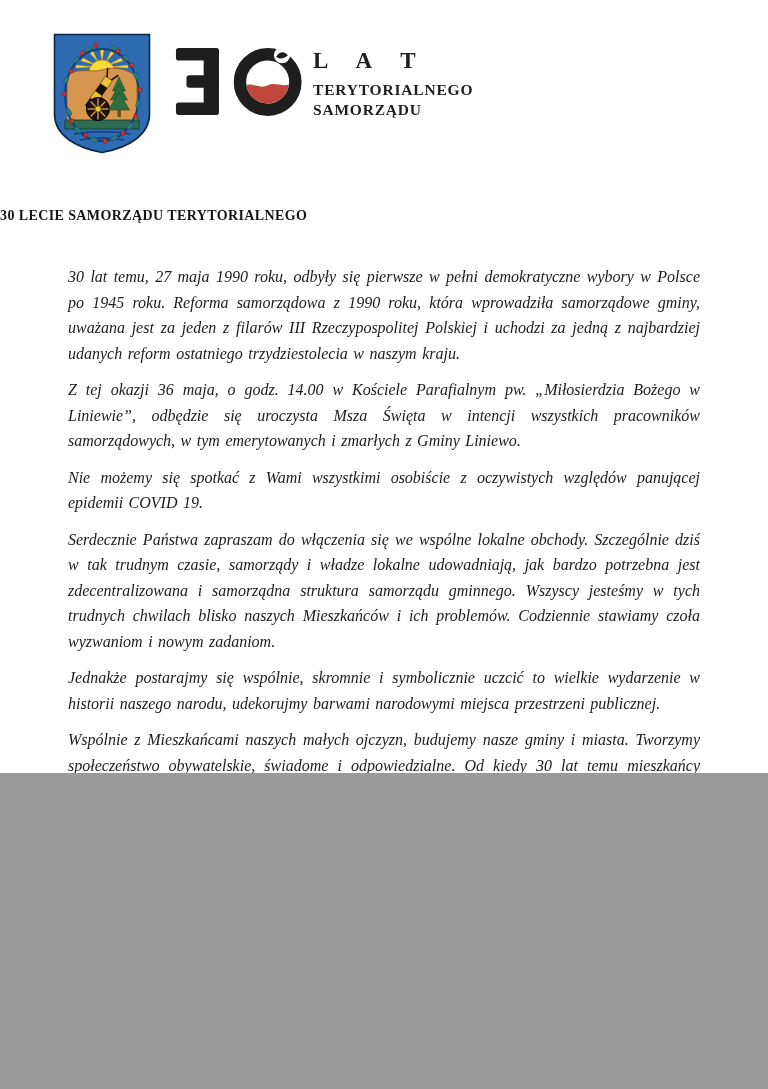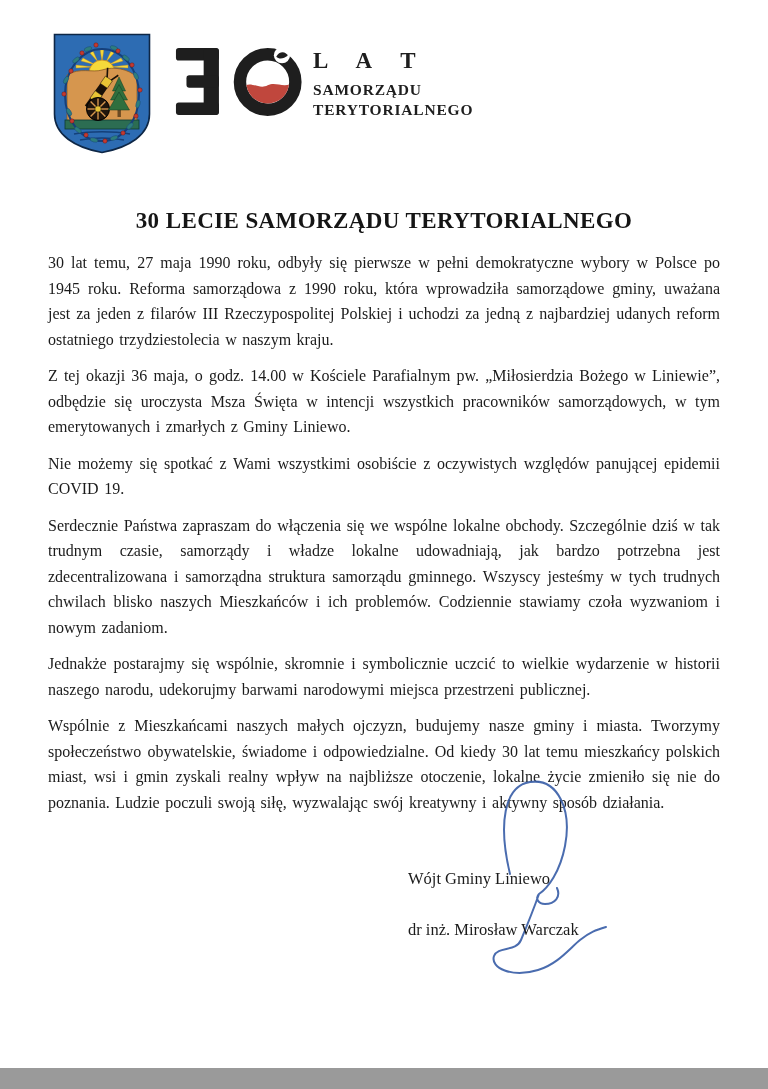--- a/index.html
+++ b/index.html
@@ -1,19 +1,19 @@
 <!DOCTYPE html>
 <html lang="pl"><head>
 <meta charset="utf-8">
 <style>
   * { margin:0; padding:0; box-sizing:border-box; }
   html,body { background:#9a9a9a; }
   .page {
     position:relative;
-    width:768px; height:1068px;
+    width:768px; height:773px;
     margin:0 auto;
     background:#ffffff;
     overflow:hidden;
     font-family:"Liberation Serif","DejaVu Serif",serif;
     color:#1b1b1b;
   }
   
   .header { position:relative; height:172px; }
   .coa { position:absolute; left:52px; top:32px; width:100px; height:123px; }
   .logo30 { position:absolute; left:175px; top:47px; width:128px; height:70px; }
@@ -21,25 +21,24 @@
   .logo-lat {
     font-size:23px; font-weight:bold; letter-spacing:12px; line-height:1;
   }
   .logo-sub {
     font-size:15.5px; font-weight:bold; letter-spacing:0.8px; line-height:1.28;
     margin-top:8px;
   }
   
   .doc-title {
     margin-top:36px;
-    text-align:center;
-    font-size:23px; font-weight:bold; letter-spacing:0.4px;
+    font-size:14px; font-weight:bold; letter-spacing:0.4px;
     color:#151515;
   }
-  .content { padding:0 48px; margin-top:16px; }
+  .content { padding:0 68px; margin-top:40px;font-style:italic; }
   .content p {
     font-size:16px;
     line-height:25.5px;
     text-align:justify;
     word-spacing:1.5px;
     margin-bottom:11px;
   }
   
   .sig-text {
     position:absolute; left:408px; top:869px; width:290px;
@@ -145,22 +144,22 @@
       <g clip-path="url(#zeroClip)">
         <path d="M72,41 C80,35 88,45 97,40 C105,35.5 113,43 122,38 L122,60 H72 Z" fill="#c0473d"></path>
       </g>
       <circle cx="112" cy="8.5" r="8.5" fill="#ffffff"></circle>
       <path d="M106,10 C109,4 116,4 118,9 C114,12 109,13 106,10 Z" fill="#1e1e1e"></path>
     </svg>
 
     <div class="logo-text">
       <div class="logo-lat">L A T</div>
       <div class="logo-sub">
+        <div>TERYTORIALNEGO</div>
         <div>SAMORZĄDU</div>
-        <div>TERYTORIALNEGO</div>
       </div>
     </div>
   </div>
 
   <h1 class="doc-title">30 LECIE SAMORZĄDU TERYTORIALNEGO</h1>
 
   <div class="content">
     <p>30 lat temu, 27 maja 1990 roku, odbyły się pierwsze w pełni demokratyczne wybory w Polsce po 1945 roku. Reforma samorządowa z 1990 roku, która wprowadziła samorządowe gminy, uważana jest za jeden z filarów III Rzeczypospolitej Polskiej  i uchodzi za jedną z najbardziej udanych reform ostatniego trzydziestolecia w naszym kraju.</p>
     <p>Z tej okazji 36 maja, o godz. 14.00 w Kościele Parafialnym pw. „Miłosierdzia Bożego w Liniewie”, odbędzie się uroczysta Msza Święta w intencji wszystkich pracowników samorządowych, w tym emerytowanych i zmarłych z Gminy Liniewo.</p>
     <p>Nie możemy się spotkać z Wami wszystkimi osobiście z oczywistych względów panującej epidemii COVID 19.</p>

